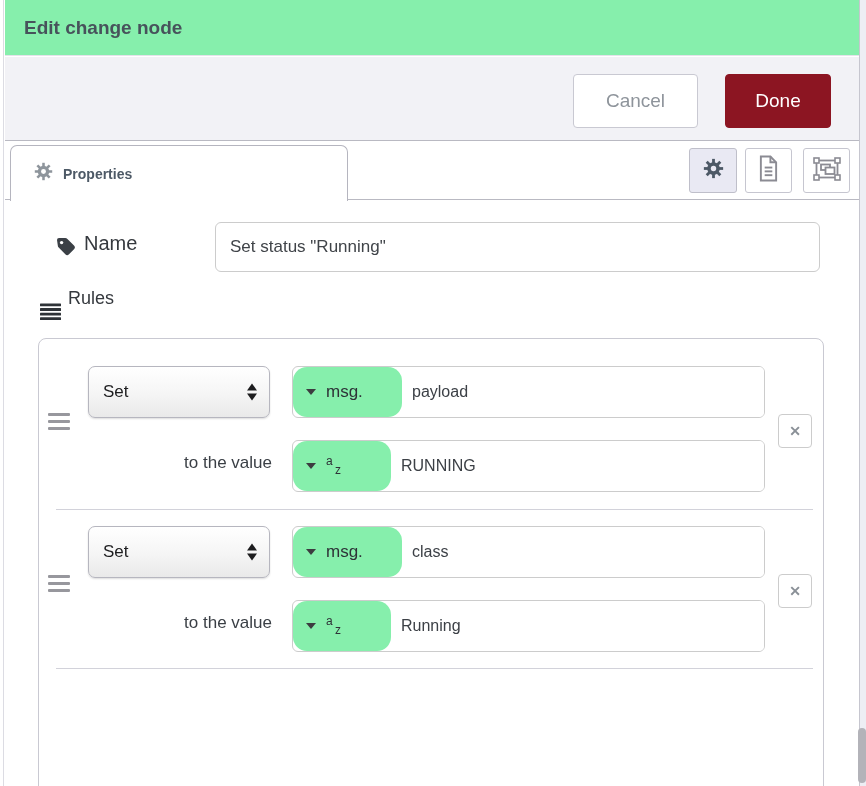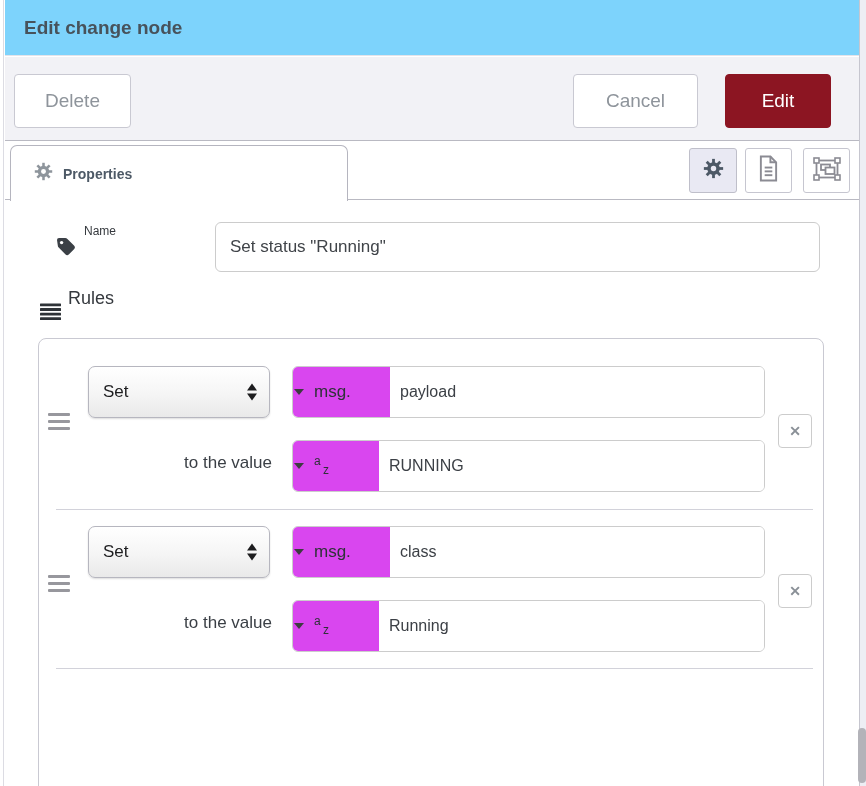--- a/index.html
+++ b/index.html
@@ -6,21 +6,21 @@
   #canvas{position:relative;width:866px;height:786px;overflow:hidden;background:#ffffff;
           font-family:"Liberation Sans",sans-serif;-webkit-font-smoothing:antialiased;}
   .abs{position:absolute;box-sizing:border-box;}
 
   
   #left-rail{left:0;top:0;width:4px;height:786px;border-right:1px solid #dcdce3;background:#fff;}
   #right-rail{left:859px;top:0;width:7px;height:786px;background:#edeef4;border-left:1px solid #c6c6cf;}
   #scroll-thumb{left:858px;top:728px;width:8px;height:55px;background:#b3b3b9;border-radius:4px;}
 
   
-  #hdr{left:5px;top:0;width:854px;height:56px;background:#7dd3fc;border-bottom:1px solid #e3e3ea;}
+  #hdr{left:5px;top:0;width:854px;height:56px;background:#86efac;border-bottom:1px solid #e3e3ea;}
   #hdr h1{margin:0;padding:0 0 0 19px;line-height:56px;font-size:19px;font-weight:bold;color:#47525b;}
 
   
   #toolbar{left:5px;top:57px;width:854px;height:84px;background:#f2f2f6;border-bottom:1px solid #b9b9c2;}
   .btn{position:absolute;box-sizing:border-box;top:74px;height:54px;border-radius:4px;
        font-family:"Liberation Sans",sans-serif;font-size:19px;display:flex;align-items:center;
        justify-content:center;cursor:pointer;border:1px solid #c9c9d2;background:#fff;color:#8e949b;}
   #btn-delete{left:14px;width:117px;}
   #btn-cancel{left:573px;width:125px;}
   #btn-done{left:725px;width:106px;background:#8c1522;border:1px solid #8c1522;color:#fff;}
@@ -32,21 +32,21 @@
       display:flex;align-items:center;padding-left:23px;}
   #tab-properties .tab-label{font-size:14px;font-weight:bold;color:#4d5966;margin-left:10px;}
   .icon-btn{position:absolute;box-sizing:border-box;top:148px;height:45px;border-radius:3px;
       display:flex;align-items:center;justify-content:center;background:#fff;border:1px solid #c6c6d0;cursor:pointer;}
   #btn-node-settings{left:689px;width:48px;background:#e9e9f3;border-color:#bfbfca;}
   #btn-node-description{left:745px;width:47px;}
   #btn-node-appearance{left:803px;width:47px;}
 
   
   #name-icon{left:56px;top:237px;}
-  #name-label{left:84px;top:224px;font-size:12px;color:#35393e;}
+  #name-label{left:84px;top:232px;font-size:20px;color:#35393e;}
   #name-input{left:215px;top:222px;width:605px;height:50px;border:1px solid #ccc;border-radius:6px;
       padding:0 14px;font-family:"Liberation Sans",sans-serif;font-size:17px;color:#404449;outline:none;}
 
   
   #rules-icon{left:40px;top:303px;}
   #rules-label{left:68px;top:288px;font-size:18px;color:#35393e;}
   #rules-box{left:38px;top:338px;width:786px;height:470px;border:1px solid #c9c9d2;border-radius:8px;background:#fff;}
 
   .handle{width:22px;height:20px;cursor:grab;}
   .handle span{display:block;width:22px;height:3px;background:#97979d;border-radius:1px;margin-bottom:4px;}
@@ -56,21 +56,21 @@
       box-shadow:0 1px 2px rgba(0,0,0,0.14), inset 0 1px 0 rgba(255,255,255,0.85);
       display:flex;align-items:center;padding:0 14px;font-size:17px;color:#1d1d1f;}
   .sel-arrows{position:absolute;right:12px;top:50%;transform:translateY(-50%);}
   .tri-up{width:0;height:0;border-left:5px solid transparent;border-right:5px solid transparent;
       border-bottom:7px solid #1d1d1f;margin-bottom:3px;}
   .tri-down{width:0;height:0;border-left:5px solid transparent;border-right:5px solid transparent;
       border-top:7px solid #1d1d1f;}
 
   .ti{width:473px;height:52px;border:1px solid #ccc;border-radius:6px;background:#fff;
       display:flex;overflow:hidden;}
-  .ti-btn{display:flex;align-items:center;background:#d946ef;padding-left:1px;cursor:pointer;flex:none;}
+  .ti-btn{display:flex;align-items:center;background:#86efac;padding-left:13px;cursor:pointer;flex:none;border-radius:14px;}
   .ti-btn-msg{width:96px;}
   .ti-btn-az{width:85px;}
   .caret{width:0;height:0;border-left:5px solid transparent;border-right:5px solid transparent;
       border-top:6px solid #3c3c40;margin-right:10px;}
   .ti-label{font-size:17px;color:#2e3237;}
   .az{position:relative;width:15px;height:26px;}
   .az i{position:absolute;font-style:normal;font-size:12px;color:#2e3237;line-height:12px;}
   .az .a{top:2px;left:0;}
   .az .z{bottom:3px;right:0;}
   .ti-input{flex:1;border:none;outline:none;padding:0 10px;font-family:"Liberation Sans",sans-serif;
@@ -85,23 +85,22 @@
 </head>
 <body>
 
 <div id="canvas">
 
   <div class="abs" id="hdr">
     <h1>Edit change node</h1>
   </div>
 
   <div class="abs" id="toolbar"></div>
-  <button class="btn" id="btn-delete">Delete</button>
   <button class="btn" id="btn-cancel">Cancel</button>
-  <button class="btn" id="btn-done">Edit</button>
+  <button class="btn" id="btn-done">Done</button>
 
   <div class="abs" id="tabbar"></div>
   <div class="abs" id="tab-properties">
     <span>
       <svg width="19" height="19" viewBox="0 0 24 24">
         <g fill="#8e959c">
           <rect x="10.4" y="1" width="3.2" height="6"></rect>
           <rect x="10.4" y="1" width="3.2" height="6" transform="rotate(45 12 12)"></rect>
           <rect x="10.4" y="1" width="3.2" height="6" transform="rotate(90 12 12)"></rect>
           <rect x="10.4" y="1" width="3.2" height="6" transform="rotate(135 12 12)"></rect>

